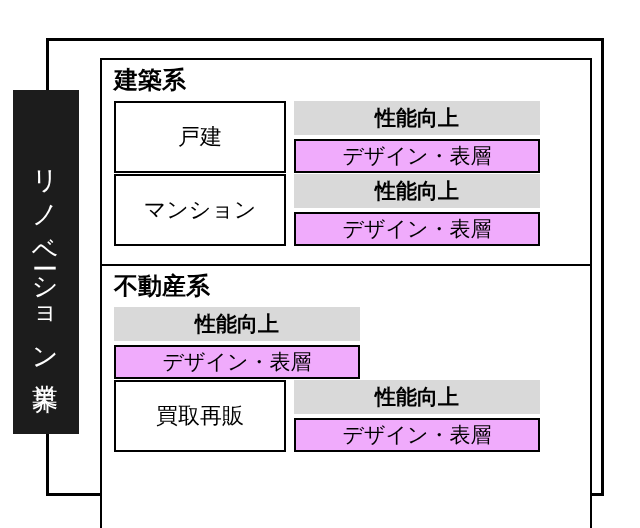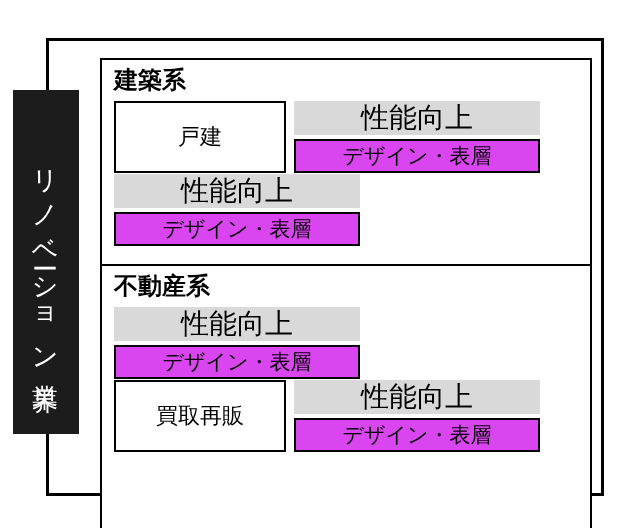--- a/index.html
+++ b/index.html
@@ -79,28 +79,28 @@
     text-align: center;
   }
   .stack {
     display: flex;
     flex-direction: column;
     gap: 4px;
     width: 246px;
   }
   .item-top {
     background: #d9d9d9;
-    font-weight: normal;
-    font-size: 28px;
+    font-weight: bold;
+    font-size: 21px;
     height: 34px;
     line-height: 34px;
     text-align: center;
   }
   .item-bottom {
-    background: #d946ef;
+    background: #f0abfc;
     border: 2px solid #000000;
     box-sizing: border-box;
     font-size: 21px;
     height: 34px;
     line-height: 30px;
     text-align: center;
   }
 </style>
 </head>
 <body>
@@ -118,20 +118,21 @@
 
     <div class="row">
       <div class="cat-box">戸建</div>
       <div class="stack">
         <div class="item-top">性能向上</div>
         <div class="item-bottom">デザイン・表層</div>
       </div>
     </div>
 
     <div class="row">
+      <div class="cat-box">マンション</div>
       <div class="stack">
         <div class="item-top">性能向上</div>
         <div class="item-bottom">デザイン・表層</div>
       </div>
     </div>
   </section>
 
   <section class="group group-2">
     <div class="group-title">不動産系</div>
 

